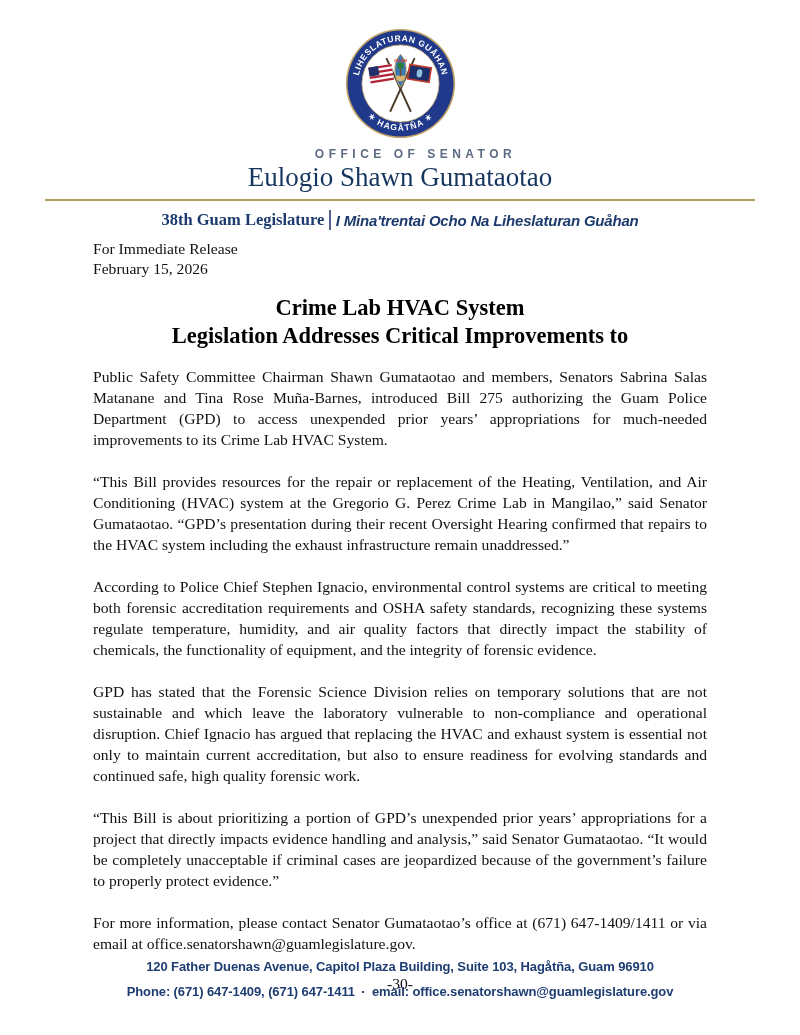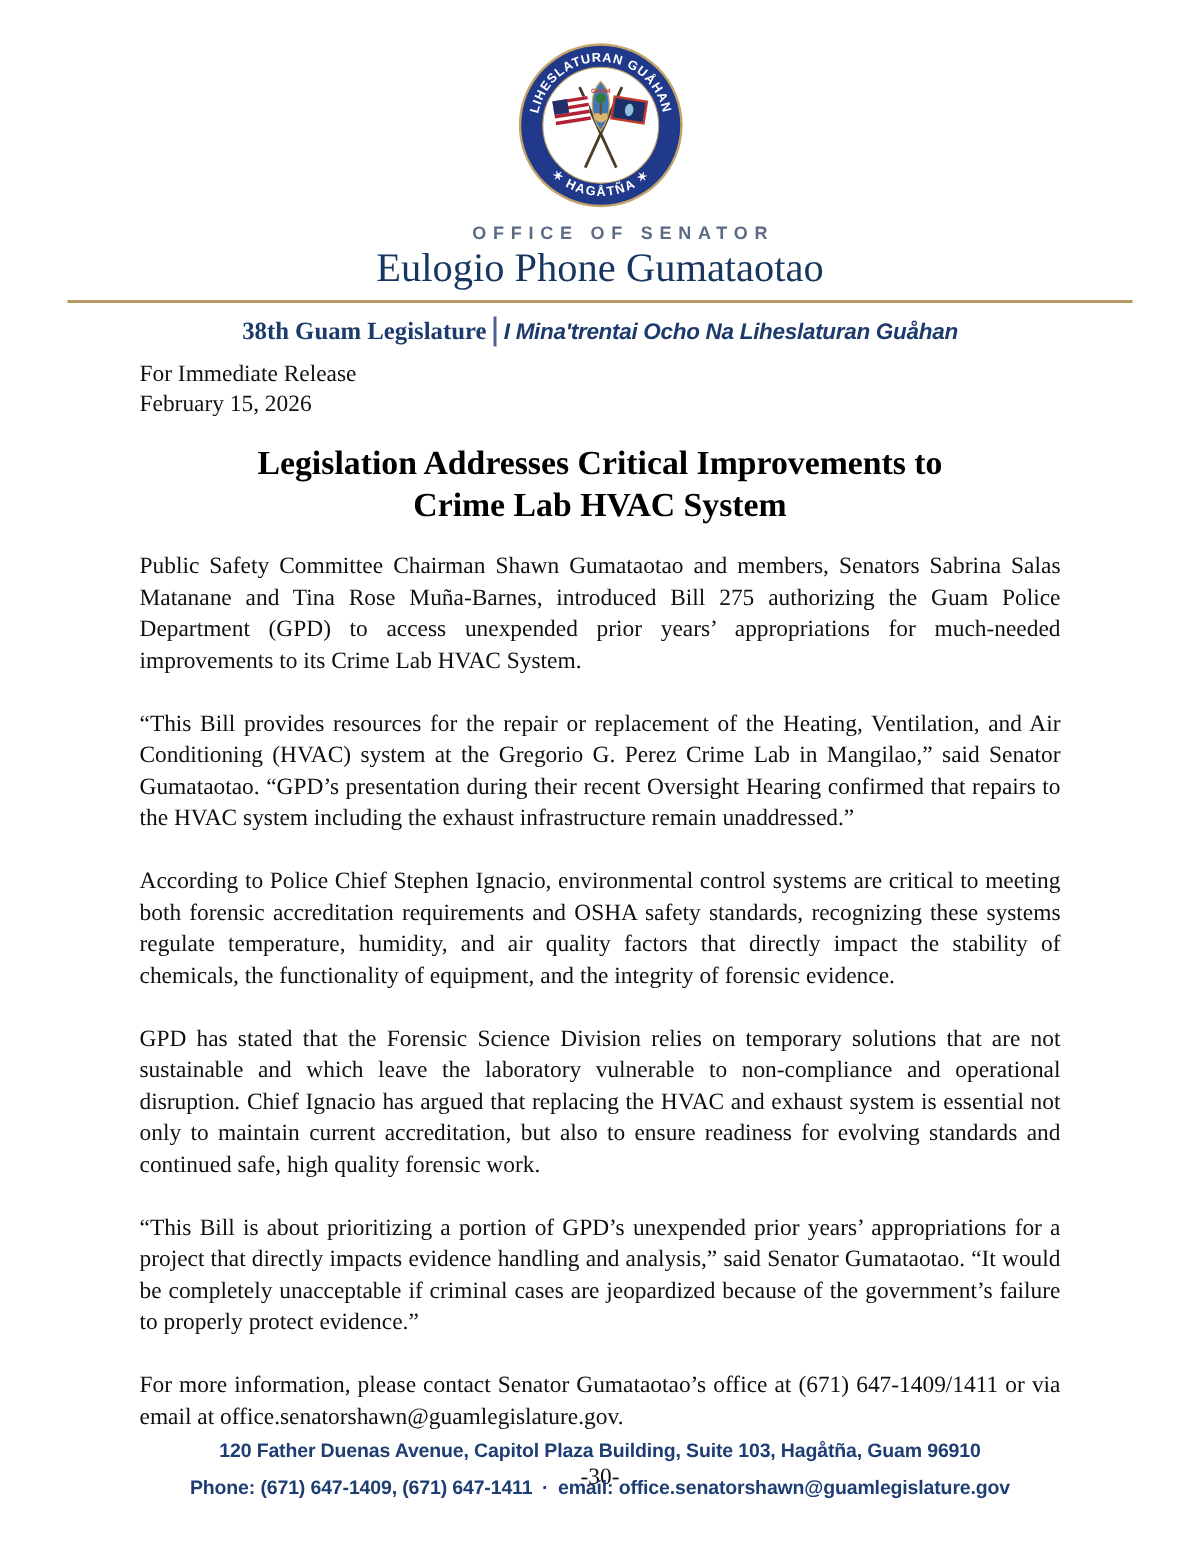--- a/index.html
+++ b/index.html
@@ -143,39 +143,39 @@
         <path d="M 60,29 C 67.5,36.5 68.5,52 60,64 C 51.5,52 52.5,36.5 60,29 Z" fill="#3c78b4" stroke="#c2a368" stroke-width="1"></path>
         <path d="M 55.5,55 Q 60,61 64.5,55 L 64.5,51.5 L 55.5,51.5 Z" fill="#d9b66f"></path>
         <rect x="59.2" y="42" width="1.6" height="10.5" fill="#6b4f2a"></rect>
         <circle cx="60" cy="41" r="3.4" fill="#2f7d32"></circle>
         <text x="60" y="37" font-family="Liberation Sans, sans-serif" font-size="4.5" font-weight="bold" fill="#d23b2e" text-anchor="middle">GUAM</text>
       </g>
     </svg>
   </div>
 
   <div class="office-label">OFFICE OF SENATOR</div>
-  <div class="senator-name">Eulogio Phone Gumataotao</div>
+  <div class="senator-name">Eulogio Shawn Gumataotao</div>
   <div class="gold-rule"></div>
 
   <div class="banner">
     <span class="banner-en">38th Guam Legislature</span>
     <span class="banner-sep"></span>
     <span class="banner-ch">I Mina'trentai Ocho Na Liheslaturan Guåhan</span>
   </div>
 
   <div class="content">
 
     <div class="release-info">
       <p>For Immediate Release</p>
       <p>February 15, 2026</p>
     </div>
 
     <div class="headline">
+      <div>Crime Lab HVAC System</div>
       <div>Legislation Addresses Critical Improvements to</div>
-      <div>Crime Lab HVAC System</div>
     </div>
 
     <div class="body-text">
       <p>Public Safety Committee Chairman Shawn Gumataotao and members, Senators Sabrina Salas Matanane and Tina Rose Muña-Barnes, introduced Bill 275 authorizing the Guam Police Department (GPD) to access unexpended prior years’ appropriations for much-needed improvements to its Crime Lab HVAC System.</p>
       <p>“This Bill provides resources for the repair or replacement of the Heating, Ventilation, and Air Conditioning (HVAC) system at the Gregorio G. Perez Crime Lab in Mangilao,” said Senator Gumataotao. “GPD’s presentation during their recent Oversight Hearing confirmed that repairs to the HVAC system including the exhaust infrastructure remain unaddressed.”</p>
       <p>According to Police Chief Stephen Ignacio, environmental control systems are critical to meeting both forensic accreditation requirements and OSHA safety standards, recognizing these systems regulate temperature, humidity, and air quality factors that directly impact the stability of chemicals, the functionality of equipment, and the integrity of forensic evidence.</p>
       <p>GPD has stated that the Forensic Science Division relies on temporary solutions that are not sustainable and which leave the laboratory vulnerable to non-compliance and operational disruption. Chief Ignacio has argued that replacing the HVAC and exhaust system is essential not only to maintain current accreditation, but also to ensure readiness for evolving standards and continued safe, high quality forensic work.</p>
       <p>“This Bill is about prioritizing a portion of GPD’s unexpended prior years’ appropriations for a project that directly impacts evidence handling and analysis,” said Senator Gumataotao. “It would be completely unacceptable if criminal cases are jeopardized because of the government’s failure to properly protect evidence.”</p>
       <p>For more information, please contact Senator Gumataotao’s office at (671) 647-1409/1411 or via email at office.senatorshawn@guamlegislature.gov.</p>
     </div>

